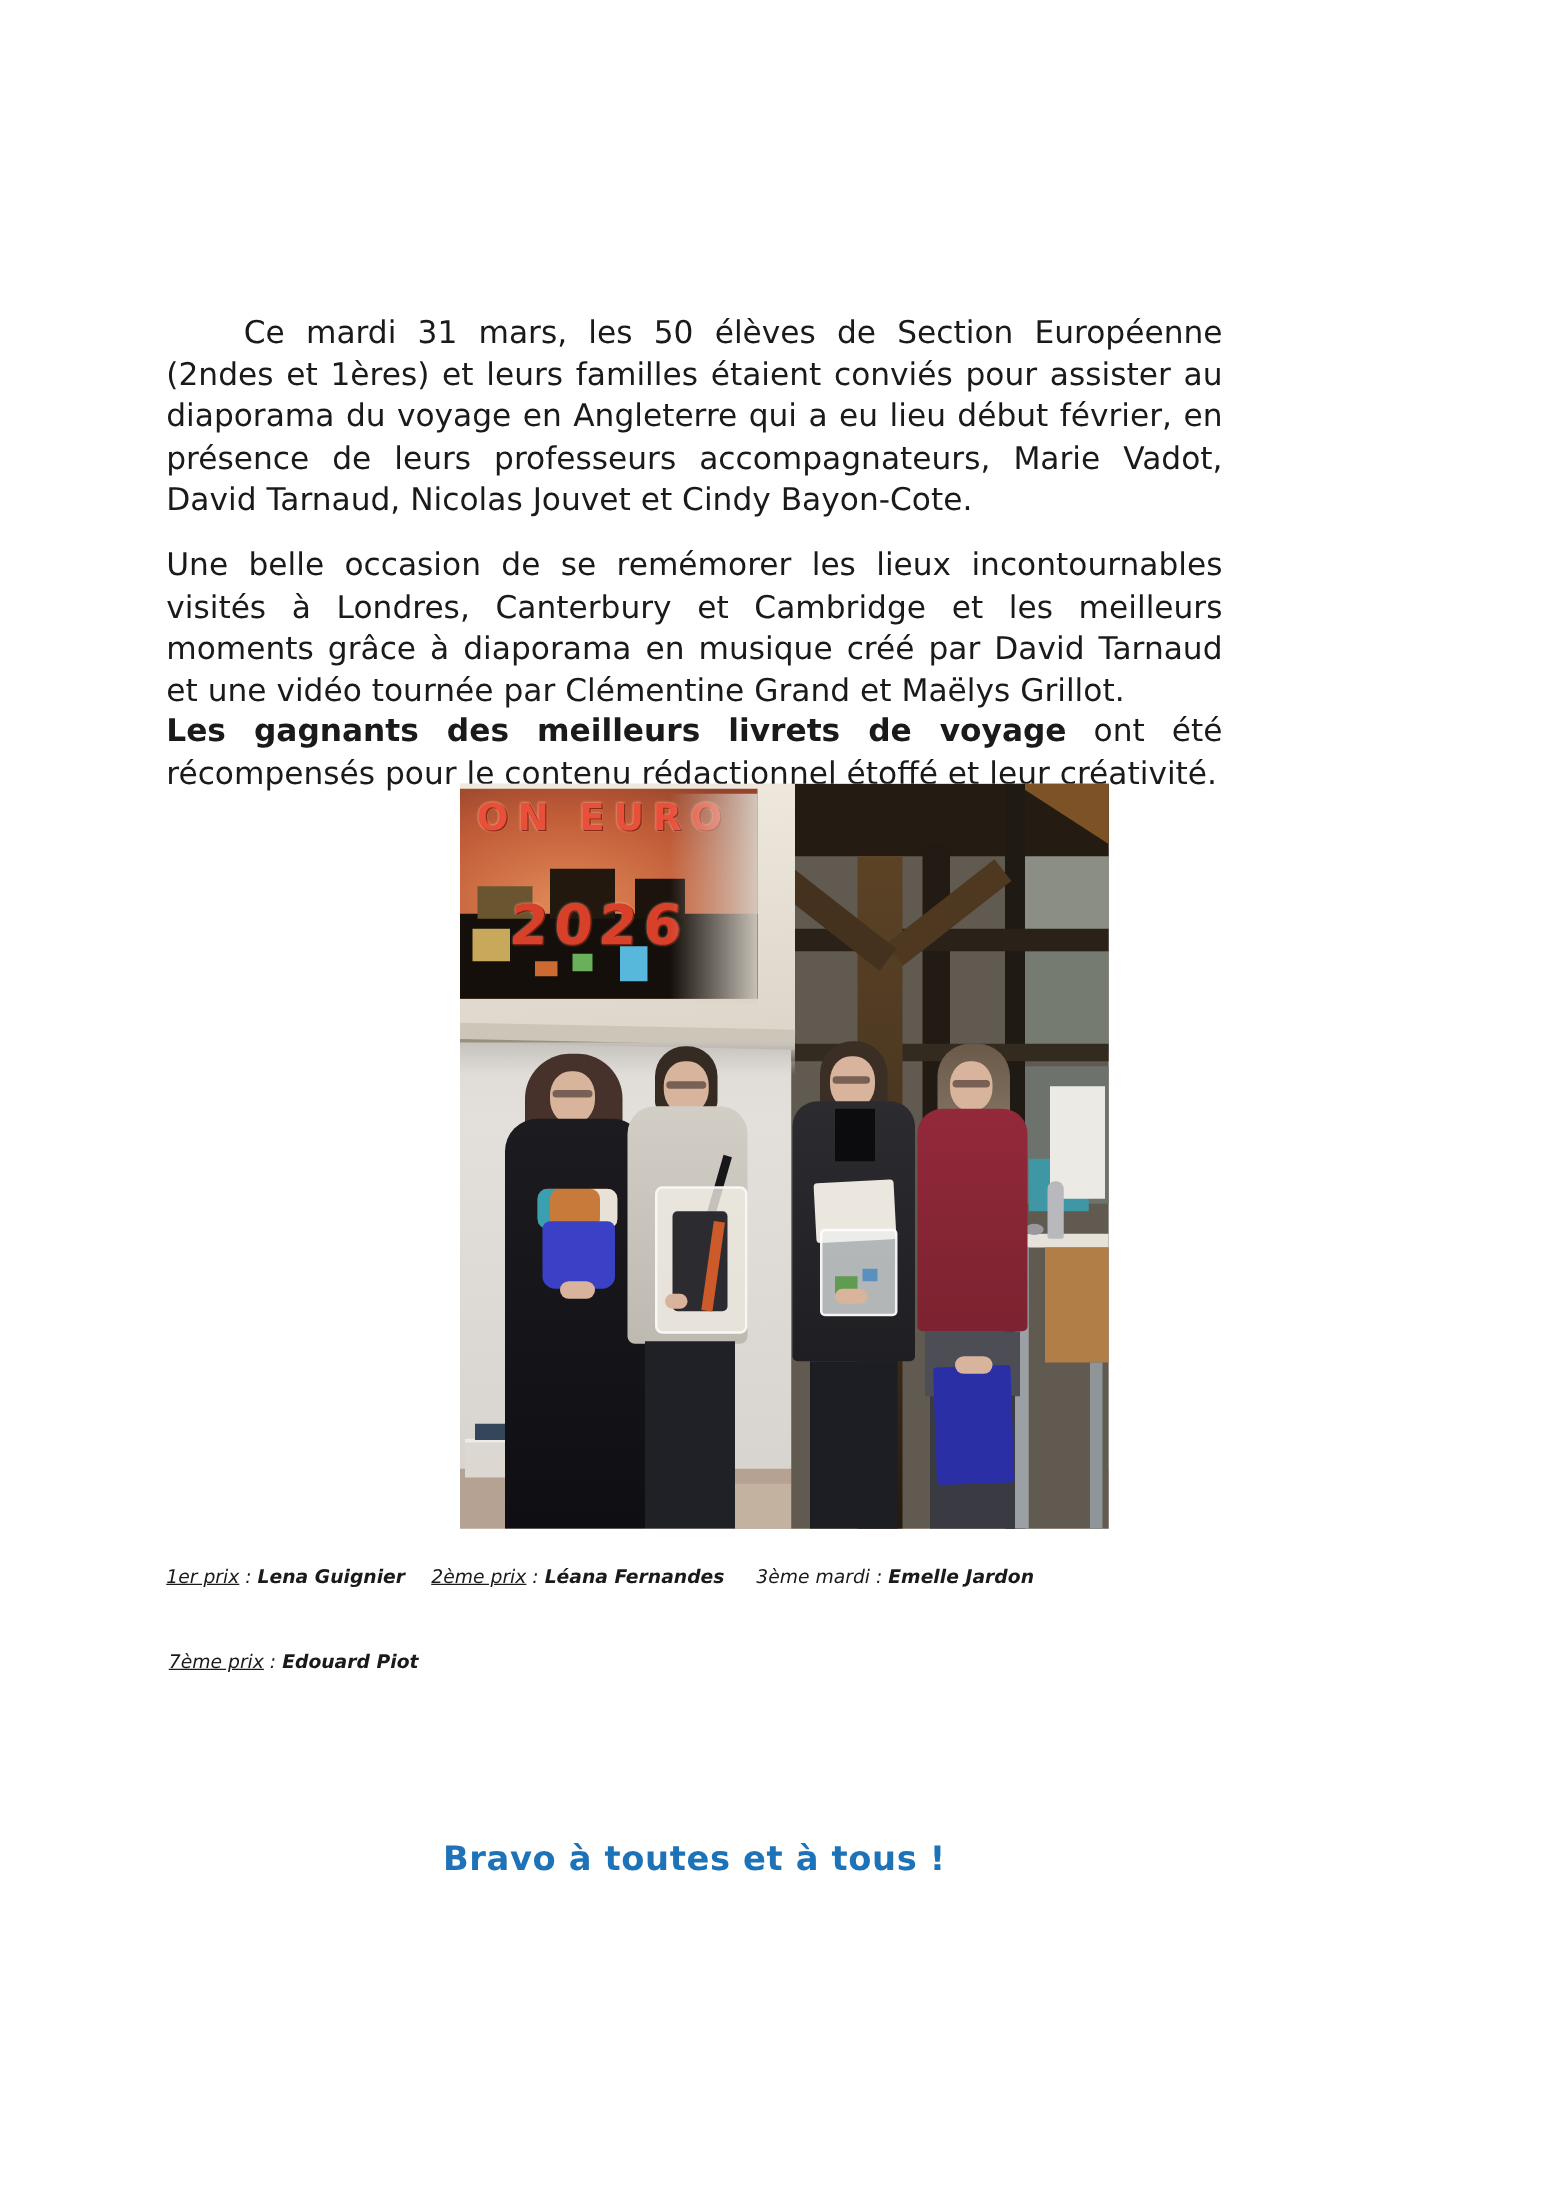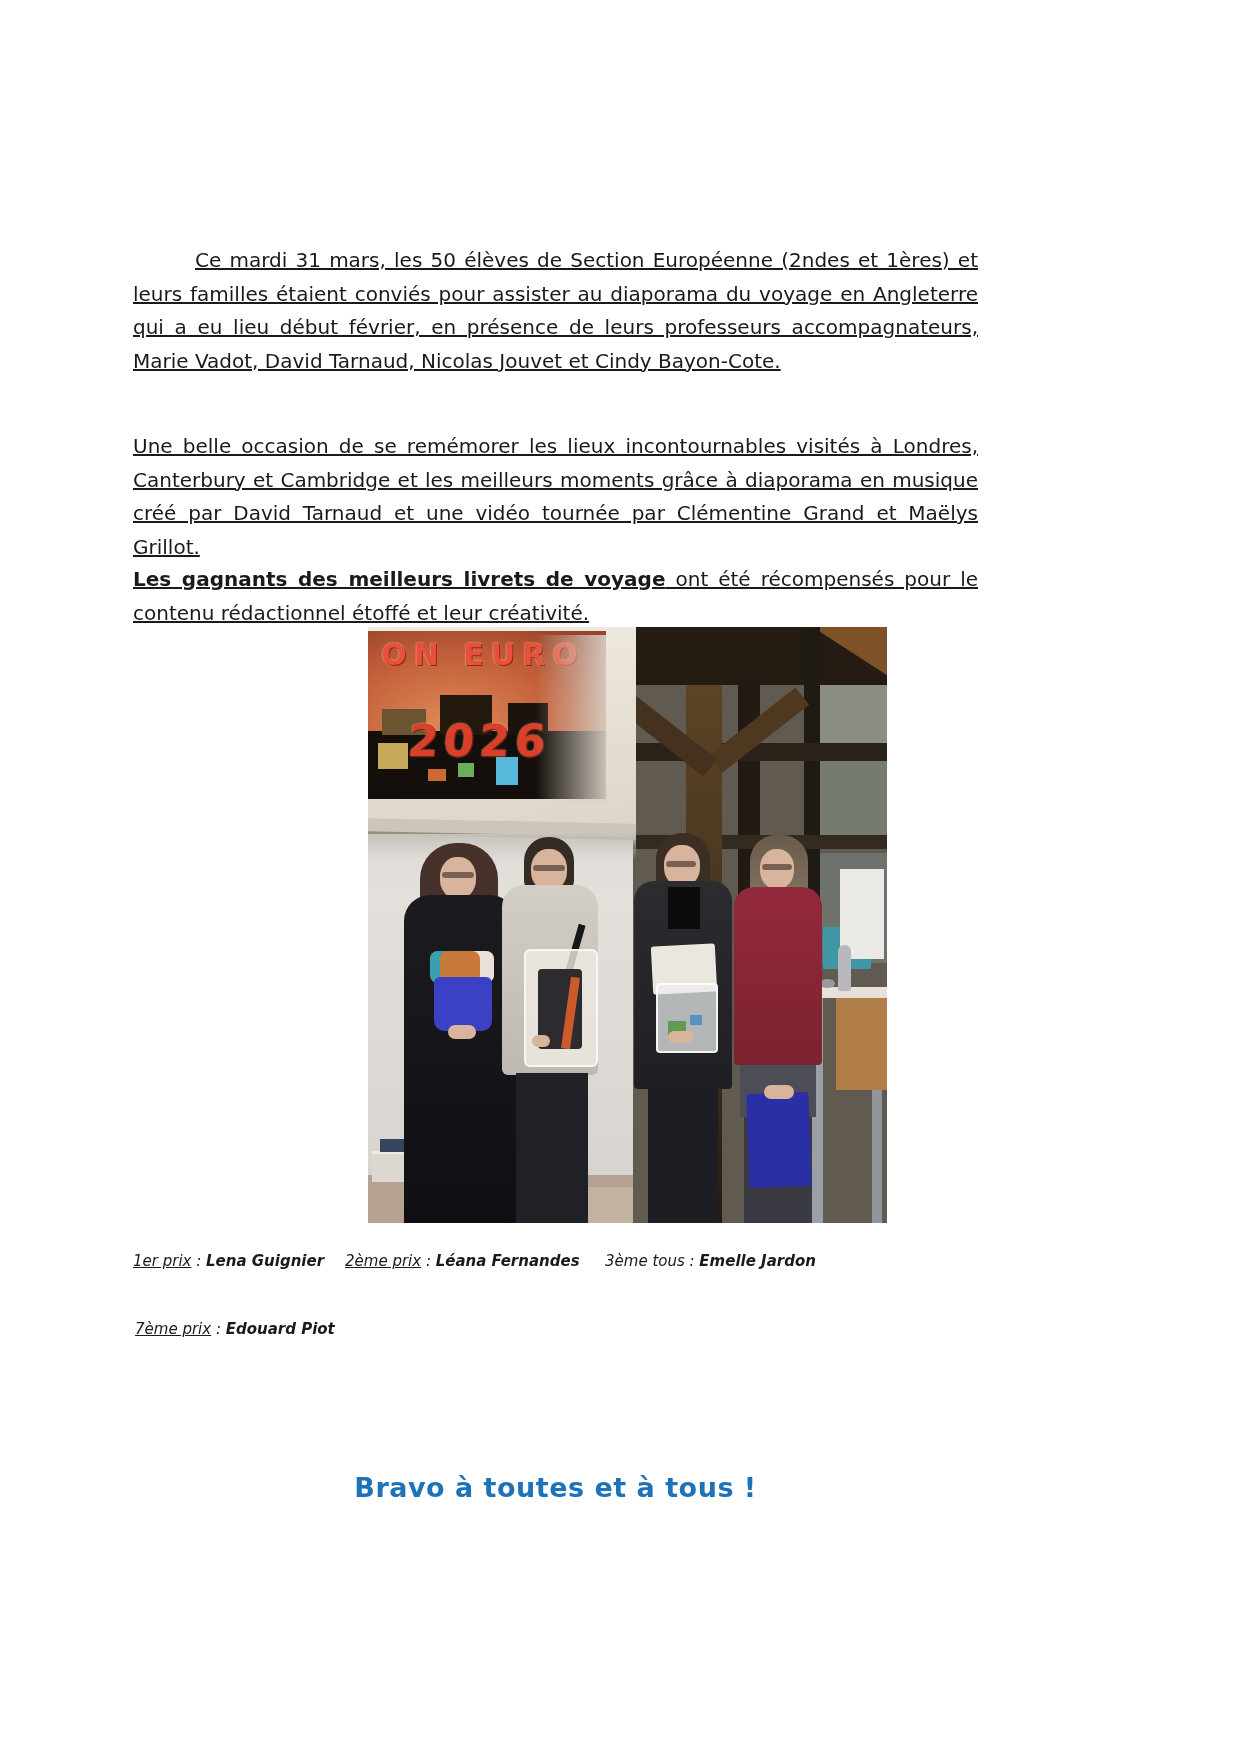--- a/index.html
+++ b/index.html
@@ -7,21 +7,21 @@
     position:relative; width:1240px; height:1755px; background:#ffffff;
     font-family:"DejaVu Sans", sans-serif; color:#1a1a1a; overflow:hidden;
   }
   
   .doc-title {
     position:absolute; left:133px; top:128px; width:845px; text-align:center;
     color:#2222CC; font-weight:bold; font-size:26px; line-height:40px; letter-spacing:1.5px;
   }
   .para {
     position:absolute; left:133px; width:845px; text-align:justify;
-    font-size:20px; line-height:33.5px;text-decoration:underline;
+    font-size:25px; line-height:33.5px;
   }
   #p1 { top:224px; text-indent:62px; }
   #p2 { top:410px; }
   #p3 { top:543px; }
   .b  { font-weight:bold; }
   .prize-row { position:absolute; left:0; width:1240px; height:30px;
     font-style:italic; font-size:15px; }
   .prize { position:absolute; top:0; white-space:nowrap; }
   .prize .lbl { text-decoration:underline; }
   .prize .lbl.nou { text-decoration:none; }
@@ -251,21 +251,21 @@
     <div class="p4-swtr"></div>
     <div class="p4-skirt"></div>
     <div class="p4-legs"></div>
     <div class="p4-fold"></div>
     <div class="p4-hands hands"></div>
   </div>
 
   <div class="prize-row" style="top:1252px;">
     <span class="prize" style="left:133px;"><span class="lbl">1er prix</span><span> : </span><span class="nm">Lena Guignier</span></span>
     <span class="prize" style="left:345px;"><span class="lbl">2ème prix</span><span> : </span><span class="nm">Léana Fernandes</span></span>
-    <span class="prize" style="left:605px;"><span class="lbl nou">3ème tous</span><span> : </span><span class="nm">Emelle Jardon</span></span>
+    <span class="prize" style="left:605px;"><span class="lbl nou">3ème mardi</span><span> : </span><span class="nm">Emelle Jardon</span></span>
   </div>
   <div class="prize-row" style="top:1320px;">
     <span class="prize" style="left:135px;"><span class="lbl">7ème prix</span><span> : </span><span class="nm">Edouard Piot</span></span>
   </div>
 
   <div class="closing">Bravo à toutes et à tous !</div>
 
 </div>
 
 </body></html>

